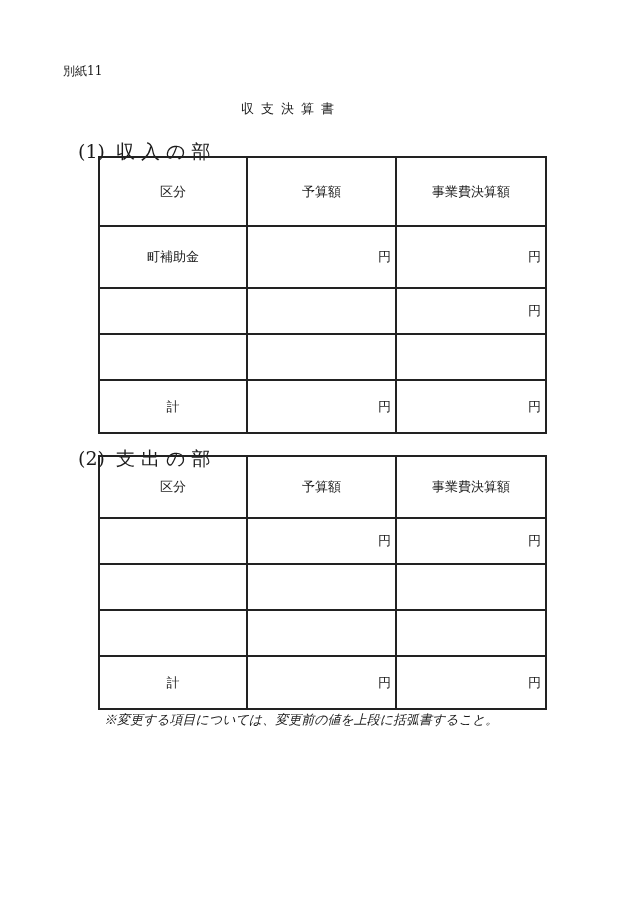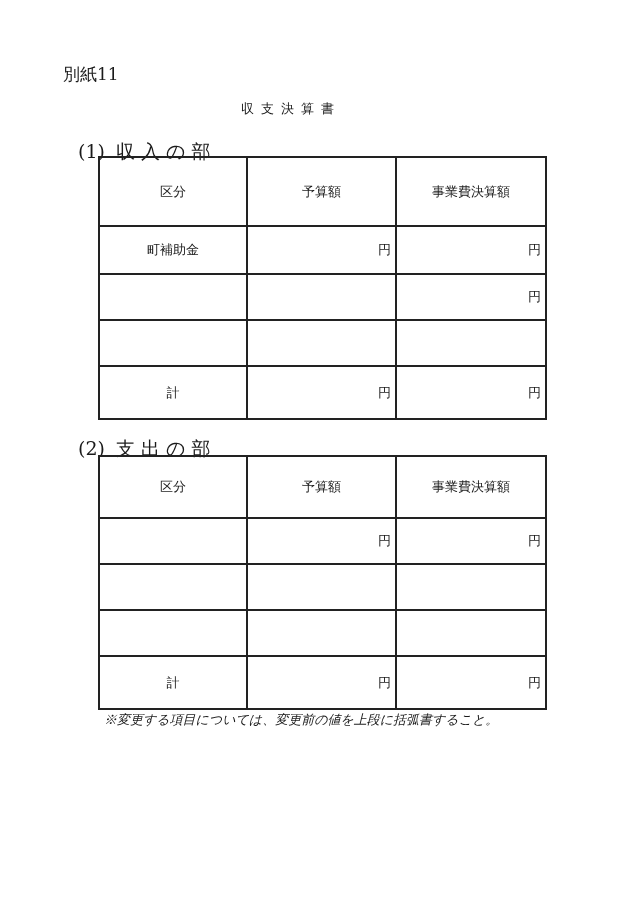--- a/index.html
+++ b/index.html
@@ -2,21 +2,21 @@
 <html><head>
   <meta charset="utf-8">
   <style>
     html, body { margin: 0; padding: 0; }
     body {
       width: 630px; height: 903px; background: #ffffff; position: relative;
       font-family: "DejaVu Serif", "Liberation Serif", serif; color: #1a1a1a;
       overflow: hidden;
     }
     .abs { position: absolute; }
-    .attach { left: 63px; top: 63px; font-size: 17px; }
+    .attach { left: 63px; top: 63px; font-size: 12px; }
     .title { left: 0; width: 582px; top: 100px; text-align: center; font-size: 13px; letter-spacing: 7px; padding-left: 0; }
     .sec { font-size: 19px; }
     .sec .num { display: inline-block; width: 32px; }
     .sec .lbl { letter-spacing: 6px; }
     table.t {
       position: absolute; left: 98px; border-collapse: collapse; table-layout: fixed;
       width: 447px;
     }
     table.t td {
       border: 2px solid #222; font-size: 13px; padding: 12px; vertical-align: middle; margin-top: 16px;
@@ -41,21 +41,21 @@
       <col style="width:148px">
       <col style="width:149px">
       <col style="width:150px">
     </colgroup>
   <tbody>
       <tr style="height:69px">
     <td class="c">区分</td>
     <td class="c">予算額</td>
     <td class="c">事業費決算額</td>
   </tr>
-  <tr style="height:48px">
+  <tr style="height:62px">
     <td class="c">町補助金</td>
     <td class="r">円</td>
     <td class="r">円</td>
   </tr>
   <tr style="height:46px">
     <td class="c"></td>
     <td class="r"></td>
     <td class="r">円</td>
   </tr>
   <tr style="height:46px">
@@ -64,21 +64,21 @@
     <td class="r"></td>
   </tr>
   <tr style="height:53px">
     <td class="c">計</td>
     <td class="r">円</td>
     <td class="r">円</td>
   </tr>
 </tbody>
   </table>
 
-<div class="abs sec" style="left:78px; top:436px;">
+<div class="abs sec" style="left:78px; top:446px;">
   <span class="num">(2)</span>
   <span class="lbl">支出の部</span>
 </div>
 
 <table class="t" style="top:455px;">
   <colgroup>
       <col style="width:148px">
       <col style="width:149px">
       <col style="width:150px">
     </colgroup>

